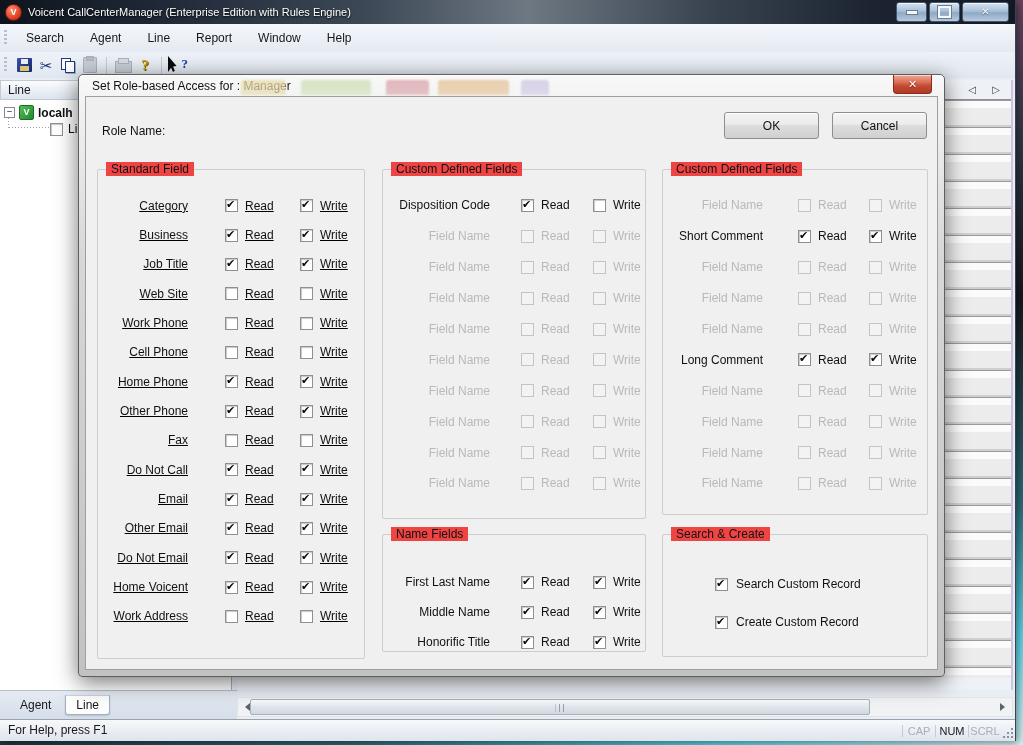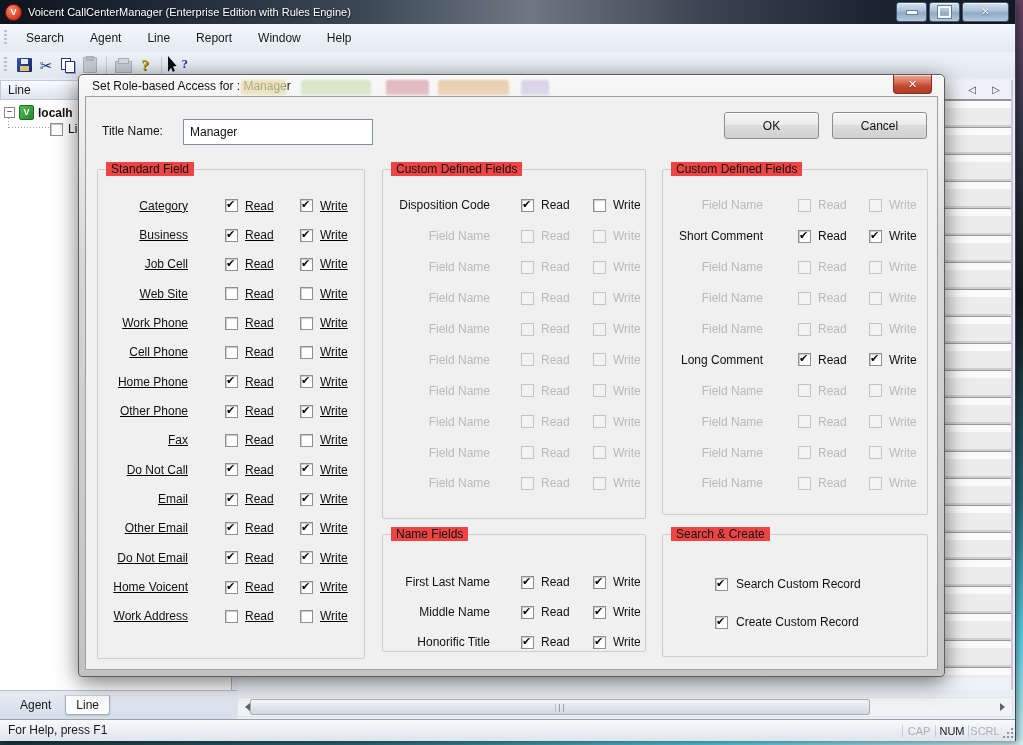--- a/index.html
+++ b/index.html
@@ -315,22 +315,21 @@
           <span class="ghost-tab" style="left: 222px; width: 70px; background: linear-gradient(rgb(207, 224, 184), rgba(207, 224, 184, 0.8));"></span>
           <span class="ghost-tab" style="left: 307px; width: 43px; background: linear-gradient(rgb(219, 166, 173), rgba(219, 166, 173, 0.8));"></span>
           <span class="ghost-tab" style="left: 359px; width: 71px; background: linear-gradient(rgb(229, 196, 154), rgba(229, 196, 154, 0.8));"></span>
           <span class="ghost-tab" style="left: 442px; width: 28px; background: linear-gradient(rgb(207, 200, 228), rgba(207, 200, 228, 0.8));"></span>
         </div>
       <div id="dlg-close">
           <span>✕</span>
         </div>
       <div id="dlg-client">
 
-        <span id="role-label">Title Name:</span>
-        <input id="role-field" type="text" value="Manager" style="">
+        <span id="role-label">Role Name:</span>
 
         <div id="btn-ok" class="dlg-btn">OK</div>
         <div id="btn-cancel" class="dlg-btn">Cancel</div>
 
         <div id="gb-standard" class="groupbox">
           <span class="gb-title">Standard Field</span>
           <div class="rows">
               <div class="perm-row">
                 <span class="row-label">Category</span>
                 <span class="cb-wrap">
@@ -355,21 +354,21 @@
                   <span class="cb-text">Read</span>
                 </span>
                 <span class="cb-wrap">
                   <span class="cb">
                     <span class="mark">✔</span>
                   </span>
                   <span class="cb-text">Write</span>
                 </span>
               </div>
               <div class="perm-row">
-                <span class="row-label">Job Cell</span>
+                <span class="row-label">Job Title</span>
                 <span class="cb-wrap">
                   <span class="cb">
                     <span class="mark">✔</span>
                   </span>
                   <span class="cb-text">Read</span>
                 </span>
                 <span class="cb-wrap">
                   <span class="cb">
                     <span class="mark">✔</span>
                   </span>

